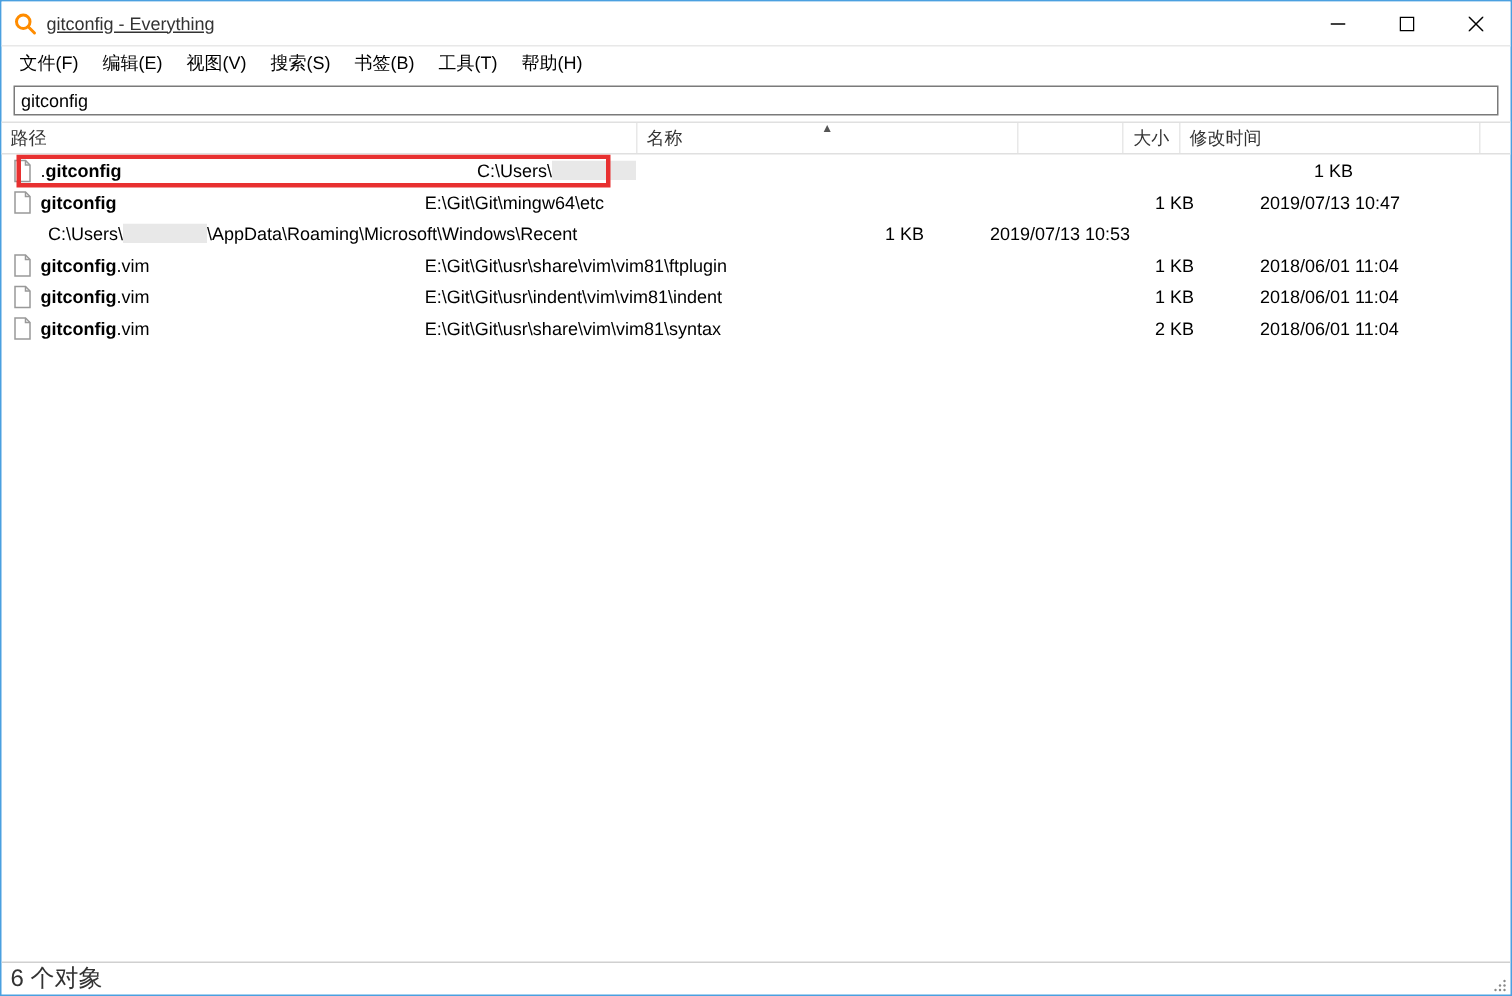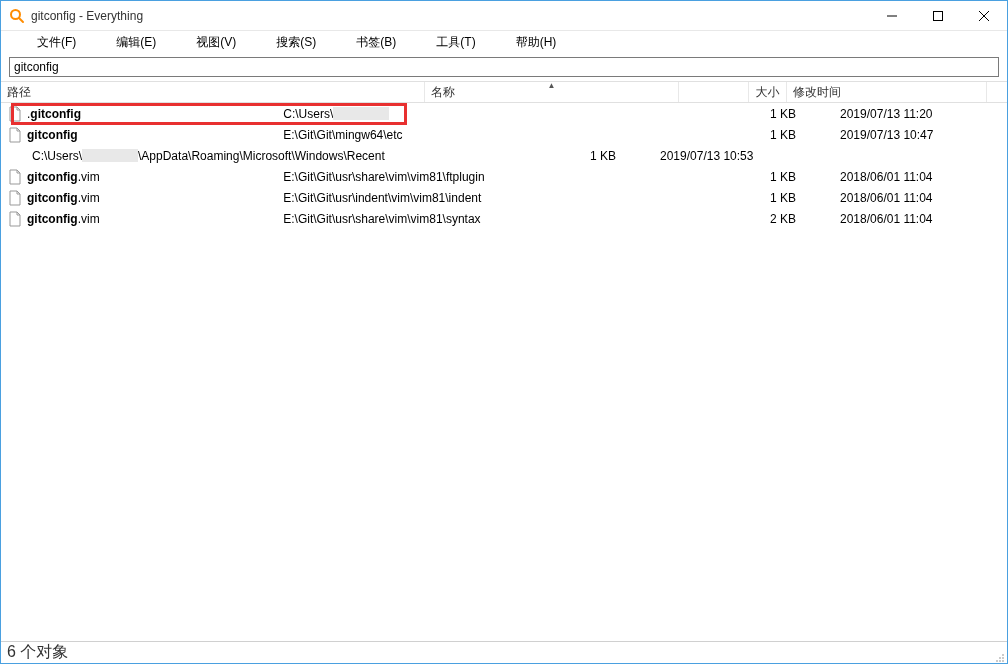--- a/index.html
+++ b/index.html
@@ -1,26 +1,26 @@
 <!DOCTYPE html>
 <html><head>
 <meta charset="utf-8">
 <style>
 * { margin: 0; padding: 0; box-sizing: border-box; font-family: "Microsoft YaHei", "Segoe UI", Tahoma, sans-serif; }
 body { background: #fff; width: 1008px; height: 664px; overflow: hidden; border: 1px solid #4aa0e0; display: flex; flex-direction: column; }
 
 .titlebar { height: 30px; display: flex; align-items: center; padding: 0 0 0 8px; background: #fff; border-bottom: 1px solid #e8e8e8; }
 .titlebar .icon { width: 16px; height: 16px; margin-right: 6px; }
-.titlebar .title { font-size: 12px; color: #333; flex: 1; }
+.titlebar .title { font-size: 12px; color: #333; flex: 1; text-decoration: underline; }
 .titlebar .btns { display: flex; height: 100%; }
 .titlebar .btn { width: 46px; display: flex; align-items: center; justify-content: center; cursor: pointer; }
 .titlebar .btn svg { width: 10px; height: 10px; }
 
 .menubar { height: 22px; display: flex; align-items: center; padding: 0 4px; font-size: 12px; color: #000; }
-.menubar .mi { padding: 2px 8px; cursor: pointer; margin-left: 24px; }
+.menubar .mi { padding: 2px 8px; cursor: pointer; }
 
 .searchbar { margin: 4px 8px; }
 .searchbar input { width: 100%; height: 20px; padding: 1px 4px; font-size: 12px; border: 1px solid #7a7a7a; outline: none; }
 
 .header { height: 22px; display: flex; align-items: center; border-top: 1px solid #e0e0e0; border-bottom: 1px solid #e0e0e0; font-size: 12px; color: #333; background: #fff; user-select: none; }
 .header .col { padding: 0 6px; height: 100%; display: flex; align-items: center; border-right: 1px solid #e8e8e8; cursor: pointer; position: relative; }
 .col-name { width: 254px; }
 .col-path { width: 424px; }
 .col-gap { width: 70px; }
 .col-size { width: 38px; justify-content: center; }
@@ -116,21 +116,20 @@
         <div class="cell c-name">
           <span class="fi"><svg viewBox="0 0 16 16">
               <path d="M3 1h7l3 3v11H3z" fill="#fff" stroke="#999" stroke-width="1"></path>
               <path d="M10 1v3h3" fill="none" stroke="#999" stroke-width="1"></path>
             </svg></span>
           <span>.<b>gitconfig</b></span>
         </div>
         <div class="cell c-path">C:\Users\<span class="redact" style="width:56px"></span></div>
         <div class="cell c-gap"></div>
         <div class="cell c-size">1 KB</div>
-        <div class="cell c-date">2019/07/13 11:20</div>
       </div>
       <div class="row">
         <div class="cell c-name">
           <span class="fi"><svg viewBox="0 0 16 16">
               <path d="M3 1h7l3 3v11H3z" fill="#fff" stroke="#999" stroke-width="1"></path>
               <path d="M10 1v3h3" fill="none" stroke="#999" stroke-width="1"></path>
             </svg></span>
           <span><b>gitconfig</b></span>
         </div>
         <div class="cell c-path">E:\Git\Git\mingw64\etc</div>

